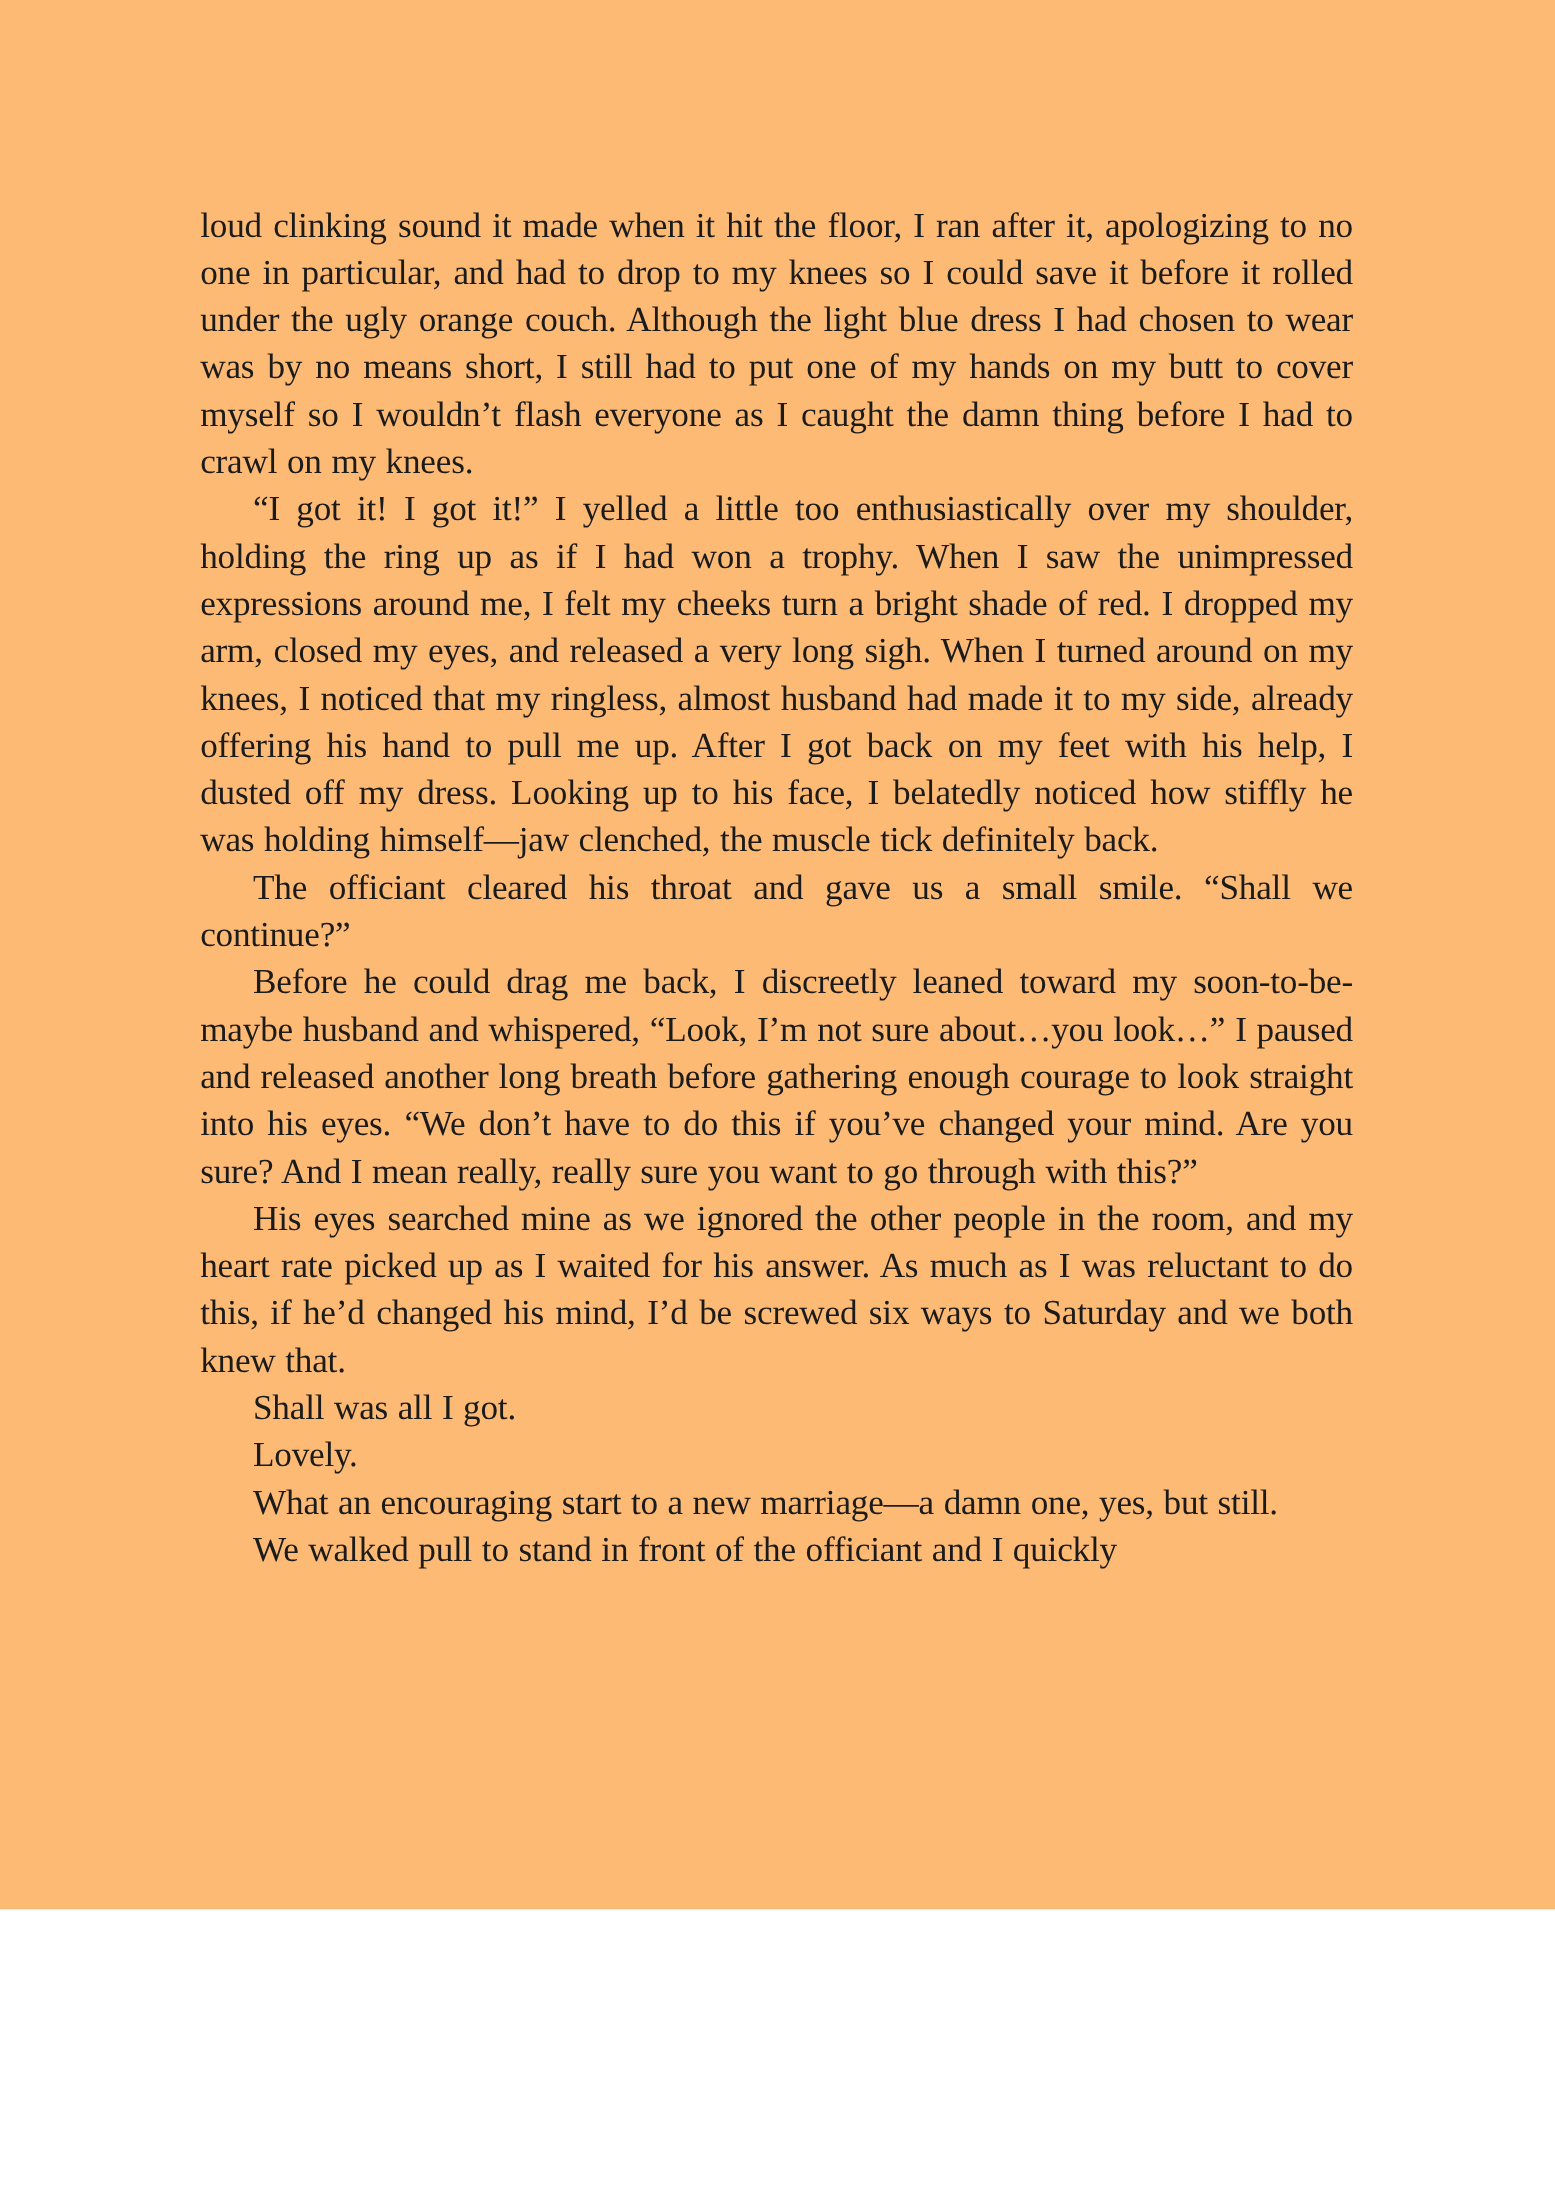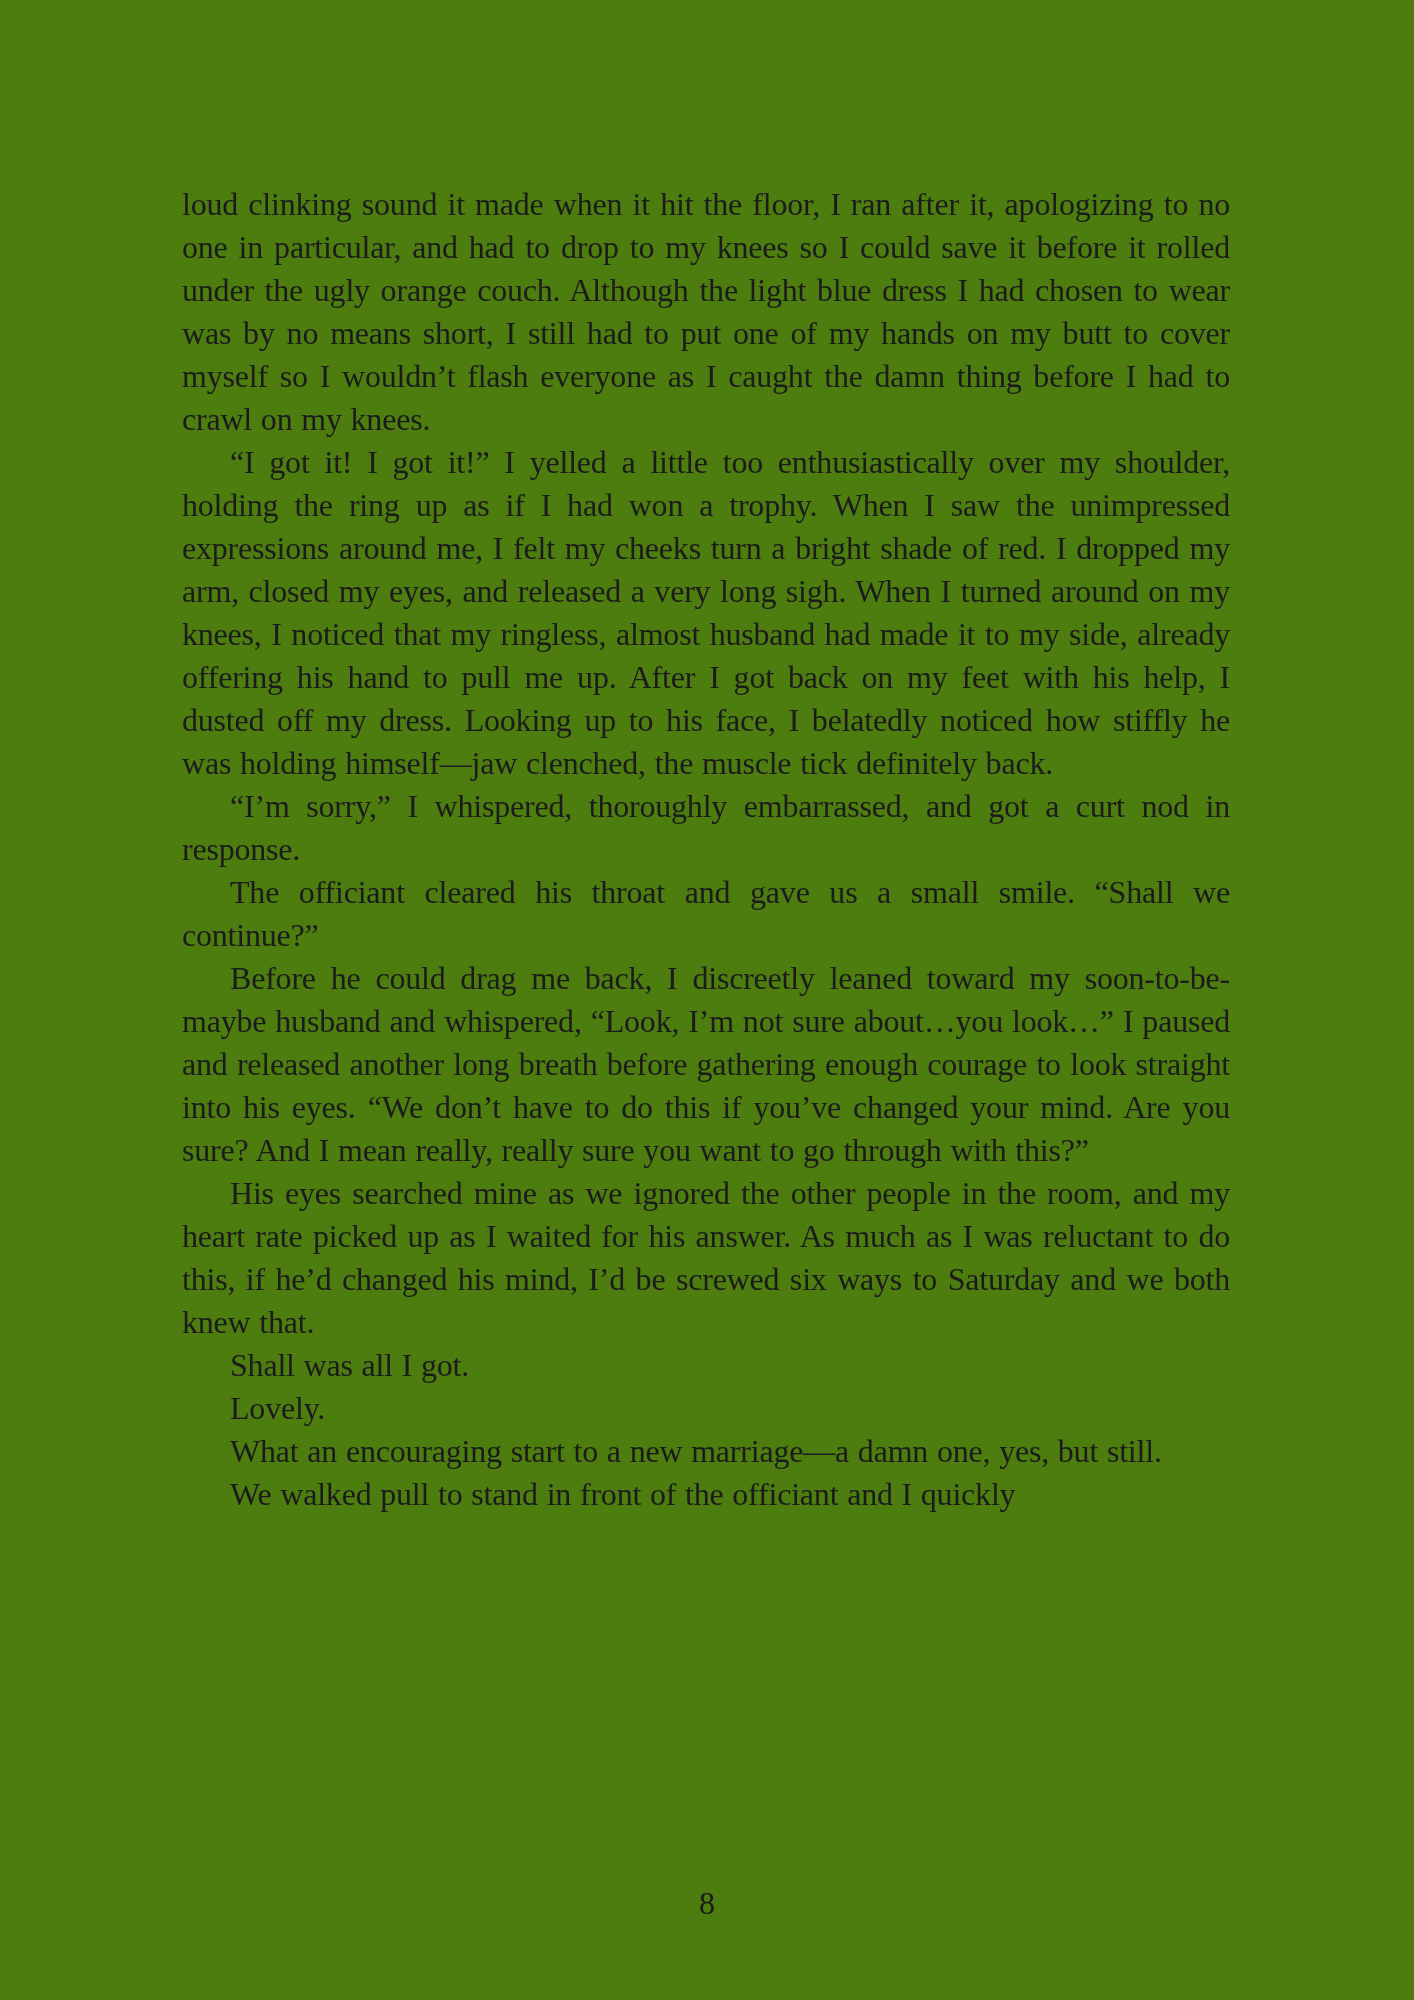--- a/index.html
+++ b/index.html
@@ -3,22 +3,22 @@
 <meta charset="utf-8">
 <style>
   html, body {
     margin: 0;
     padding: 0;
     background: #ffffff;
   }
   .page {
     position: relative;
     width: 1414px;
-    height: 2000px;
-    background: #4d7c0f;
+    height: 1736px;
+    background: #fdba74;
     font-family: "Liberation Serif", serif;
     color: #1b1b1b;
     overflow: hidden;
   }
   .text-block {
     position: absolute;
     left: 182px;
     top: 183px;
     width: 1048px;
   }
@@ -44,21 +44,20 @@
     line-height: 43px;
   }
 </style>
 </head>
 <body>
 
 <div class="page">
   <div class="text-block" id="text-block">
       <p class="no-indent">loud clinking sound it made when it hit the floor, I ran after it, apologizing to no one in particular, and had to drop to my knees so I could save it before it rolled under the ugly orange couch. Although the light blue dress I had chosen to wear was by no means short, I still had to put one of my hands on my butt to cover myself so I wouldn’t flash everyone as I caught the damn thing before I had to crawl on my knees.</p>
       <p>“I got it! I got it!” I yelled a little too enthusiastically over my shoulder, holding the ring up as if I had won a trophy. When I saw the unimpressed expressions around me, I felt my cheeks turn a bright shade of red. I dropped my arm, closed my eyes, and released a very long sigh. When I turned around on my knees, I noticed that my ringless, almost husband had made it to my side, already offering his hand to pull me up. After I got back on my feet with his help, I dusted off my dress. Looking up to his face, I belatedly noticed how stiffly he was holding himself—jaw clenched, the muscle tick definitely back.</p>
-      <p>“I’m sorry,” I whispered, thoroughly embarrassed, and got a curt nod in response.</p>
       <p>The officiant cleared his throat and gave us a small smile. “Shall we continue?”</p>
       <p>Before he could drag me back, I discreetly leaned toward my soon-to-be-maybe husband and whispered, “Look, I’m not sure about…you look…” I paused and released another long breath before gathering enough courage to look straight into his eyes. “We don’t have to do this if you’ve changed your mind. Are you sure? And I mean really, really sure you want to go through with this?”</p>
       <p>His eyes searched mine as we ignored the other people in the room, and my heart rate picked up as I waited for his answer. As much as I was reluctant to do this, if he’d changed his mind, I’d be screwed six ways to Saturday and we both knew that.</p>
       <p>Shall was all I got.</p>
       <p class="italic">Lovely.</p>
       <p>What an encouraging start to a new marriage—a damn one, yes, but still.</p>
       <p>We walked pull to stand in front of the officiant and I quickly</p>
     </div>
   <div class="folio">8</div>
 </div>

